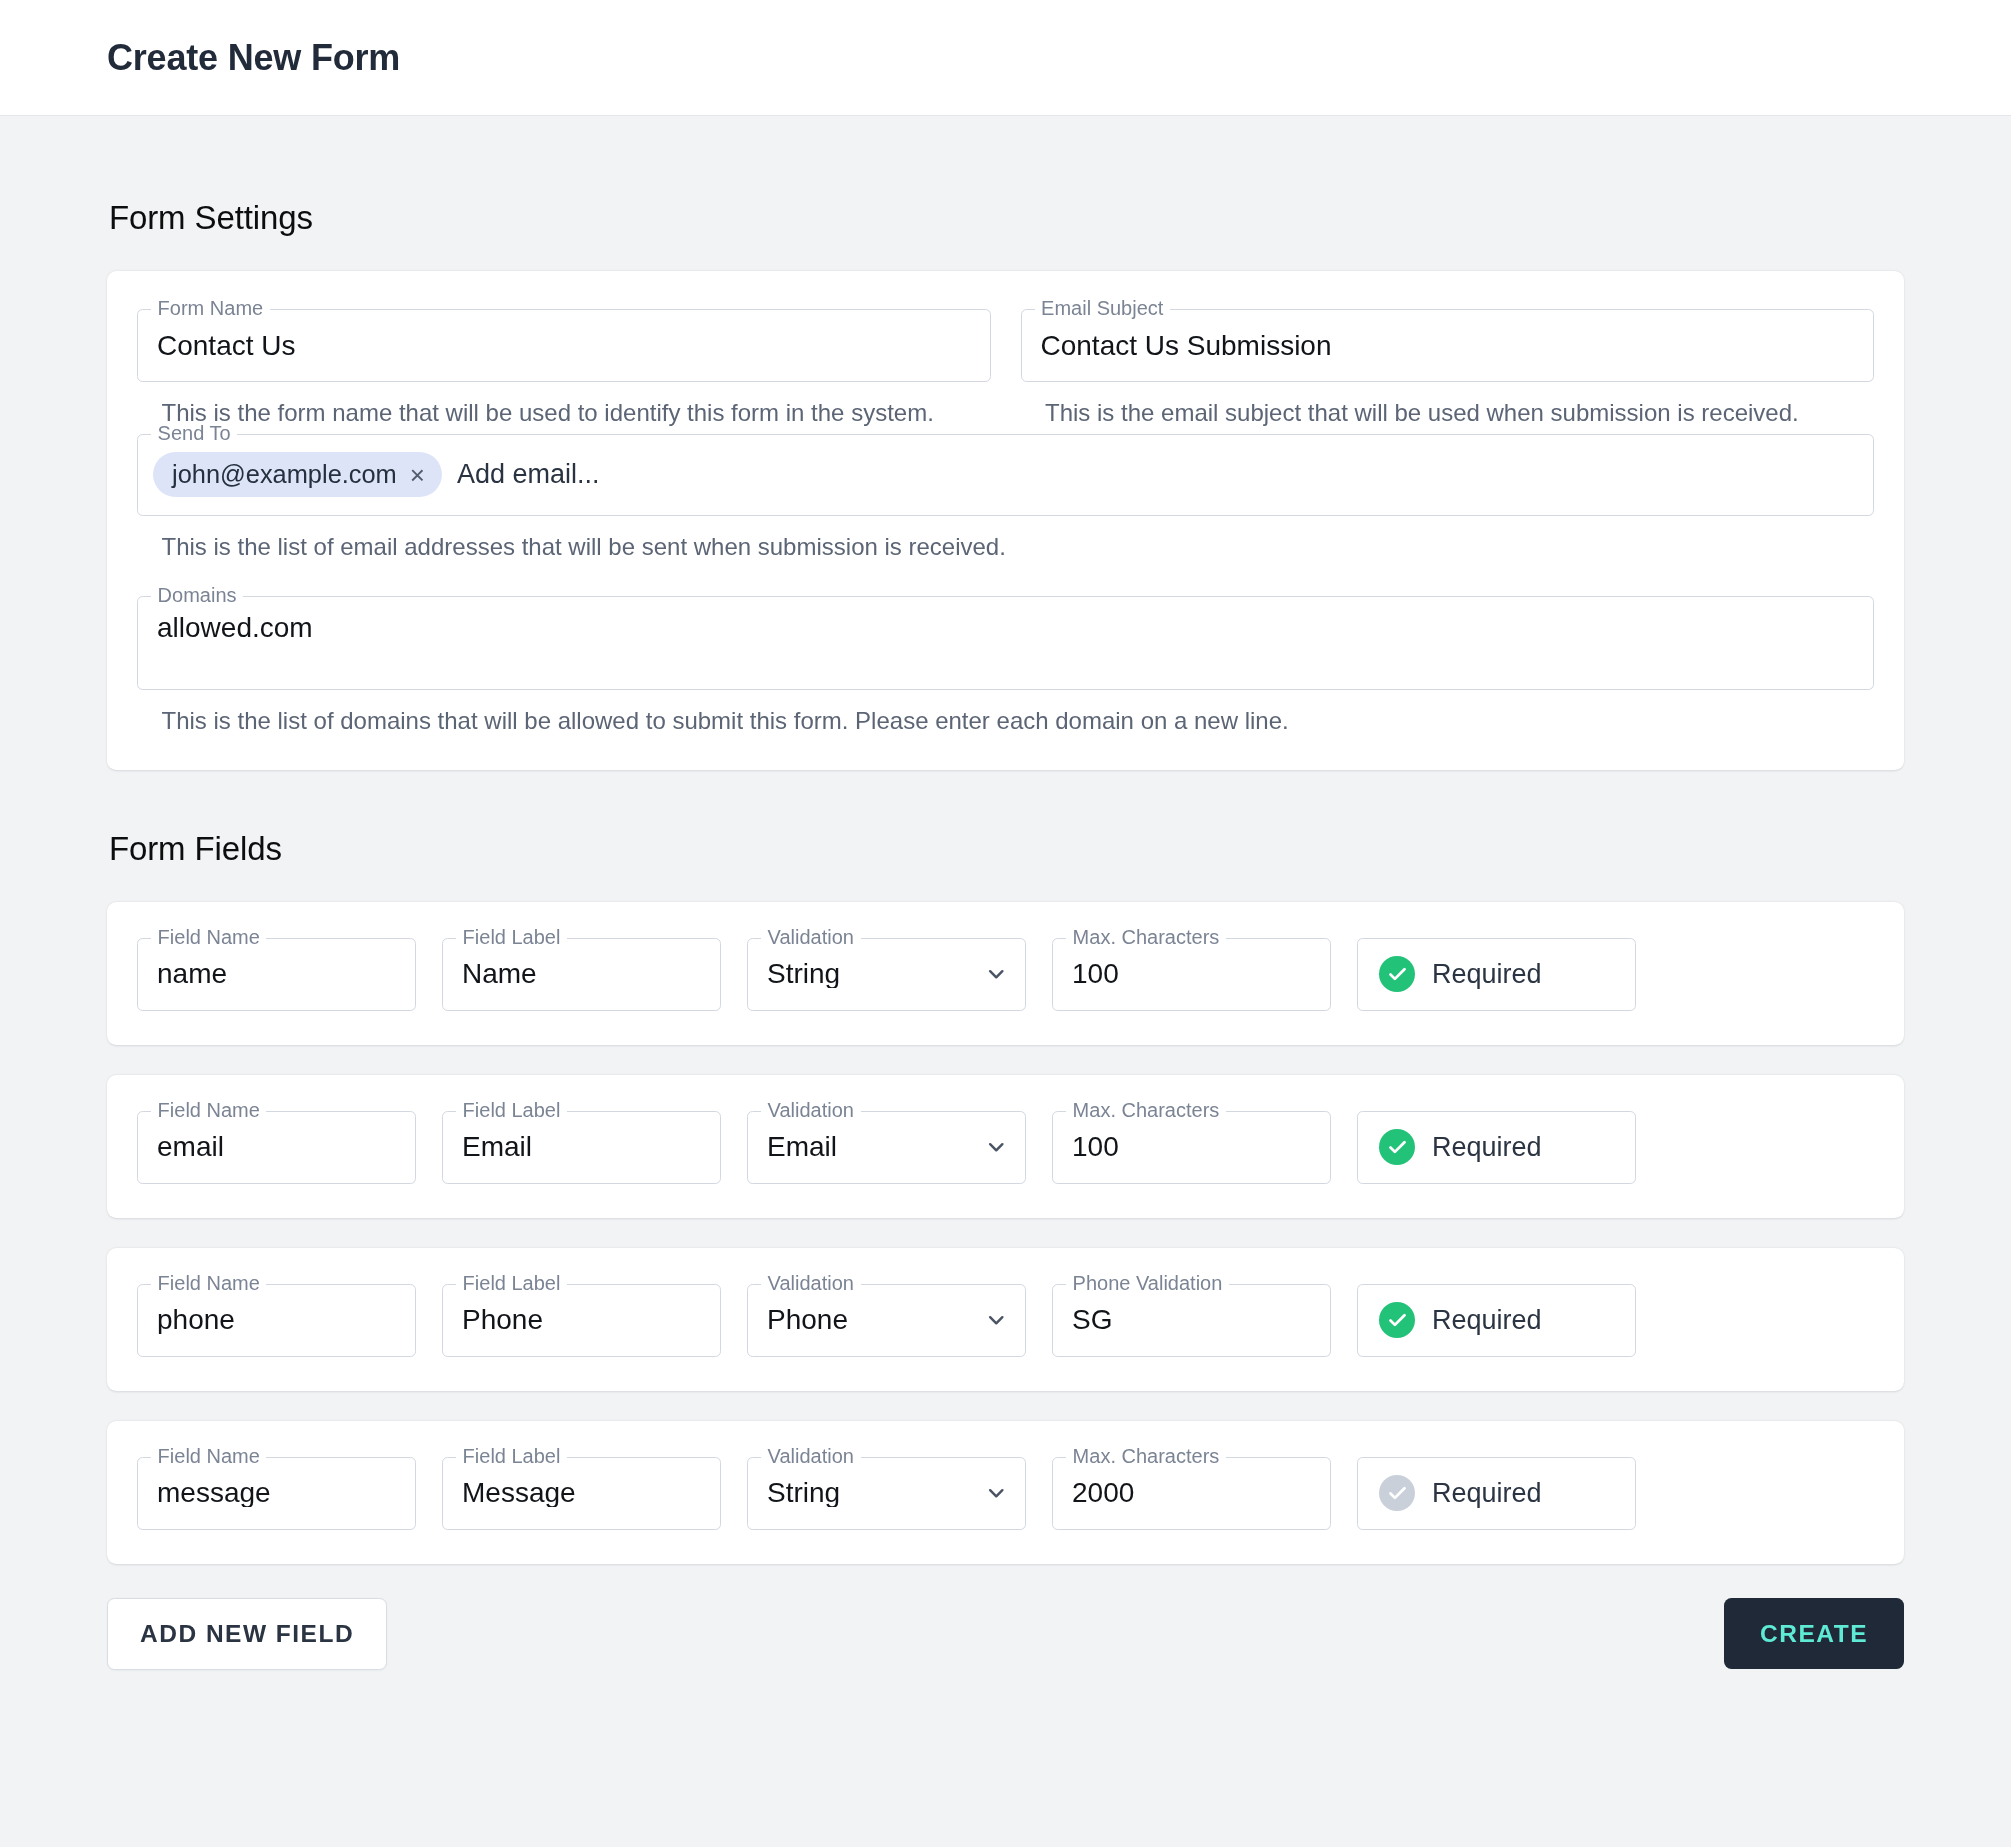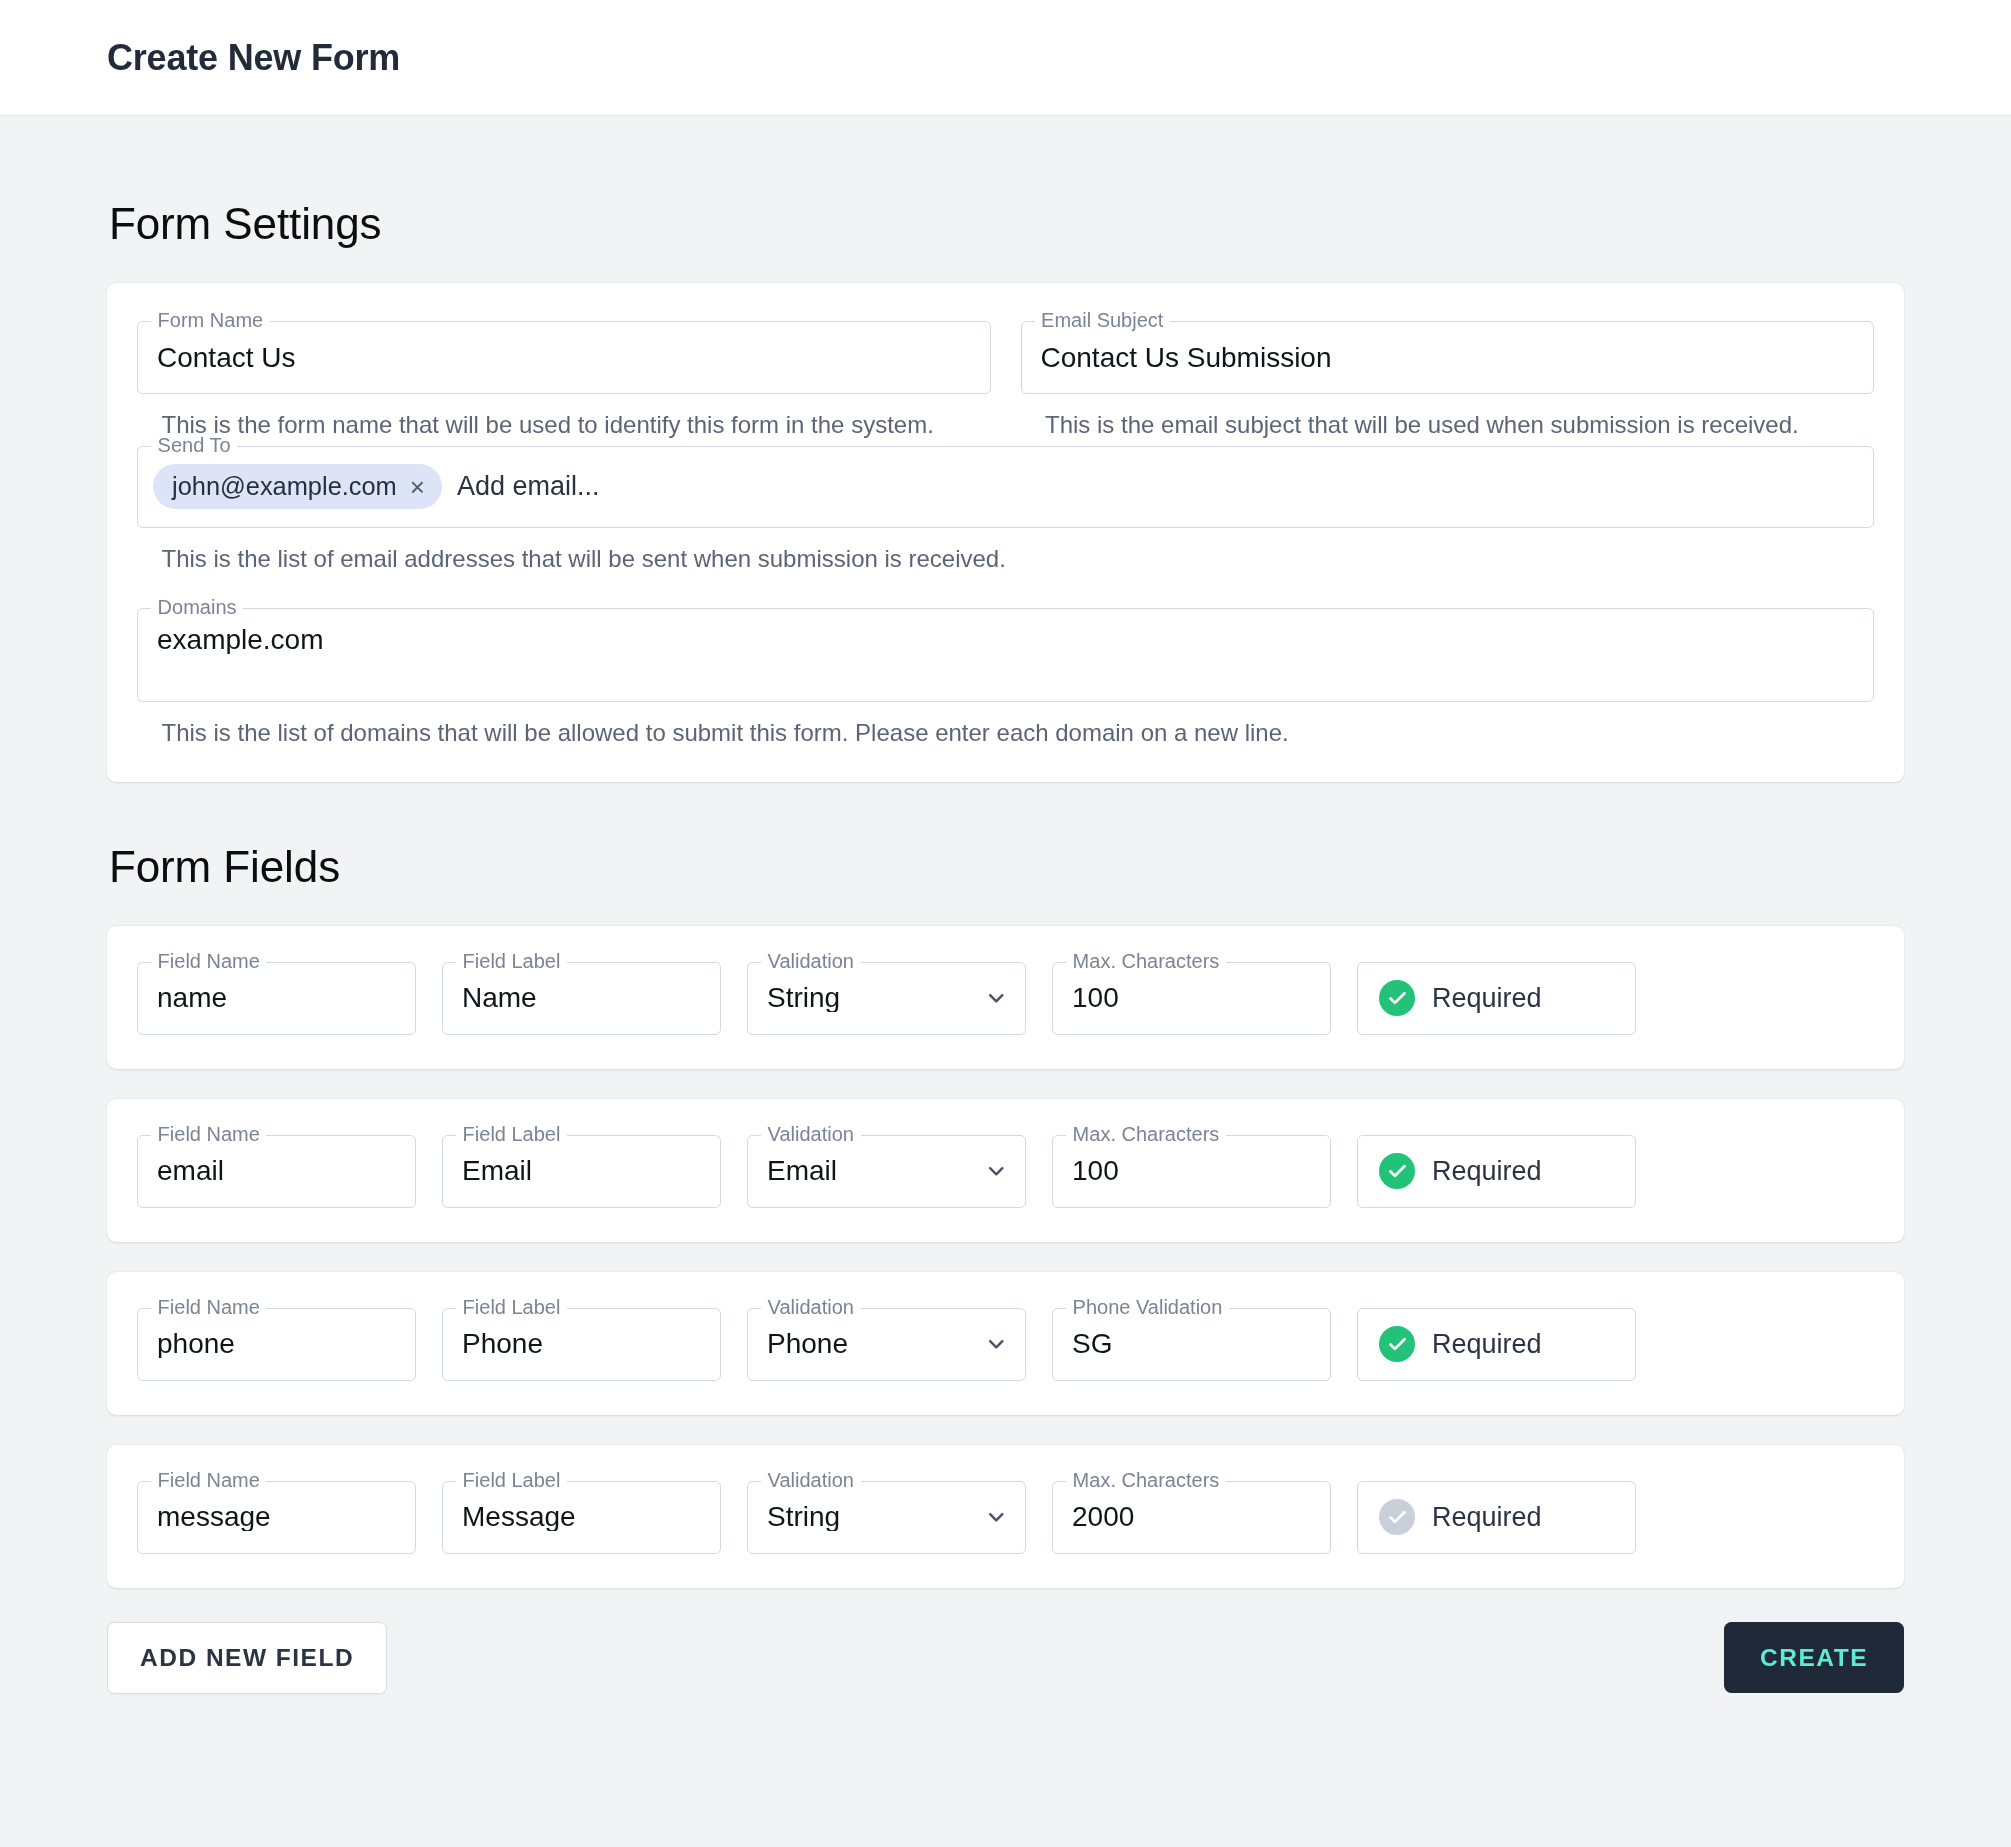--- a/index.html
+++ b/index.html
@@ -28,21 +28,21 @@
     color: #222b3a;
     letter-spacing: -0.2px;
   }
 
   
   .page {
     padding: 53px 107px 56px 107px;
   }
 
   .section-heading {
-    font-size: 44px;
+    font-size: 33px;
     font-weight: 400;
     color: #0c0d0e;
     margin: 30px 0 34px 1.9px;
     letter-spacing: -0.1px;
   }
   .section-heading.fields-heading { margin-top: 60px; }
 
   .card {
     background: #ffffff;
     border-radius: 9.4px;
@@ -270,21 +270,21 @@
           <span class="chip-placeholder">Add email...</span>
         </div>
       </div>
       <div class="helper-text">This is the list of email addresses that will be sent when submission is received.</div>
     </div>
 
     <div class="field-group">
       <div class="field">
         <div class="field-box textarea-box">
           <span class="field-legend">Domains</span>
-          <span class="field-value">example.com</span>
+          <span class="field-value">allowed.com</span>
         </div>
       </div>
       <div class="helper-text">This is the list of domains that will be allowed to submit this form. Please enter each domain on a new line.</div>
     </div>
 
   </div>
 
   <h2 class="section-heading fields-heading">Form Fields</h2>
 
   <div id="field-rows">

